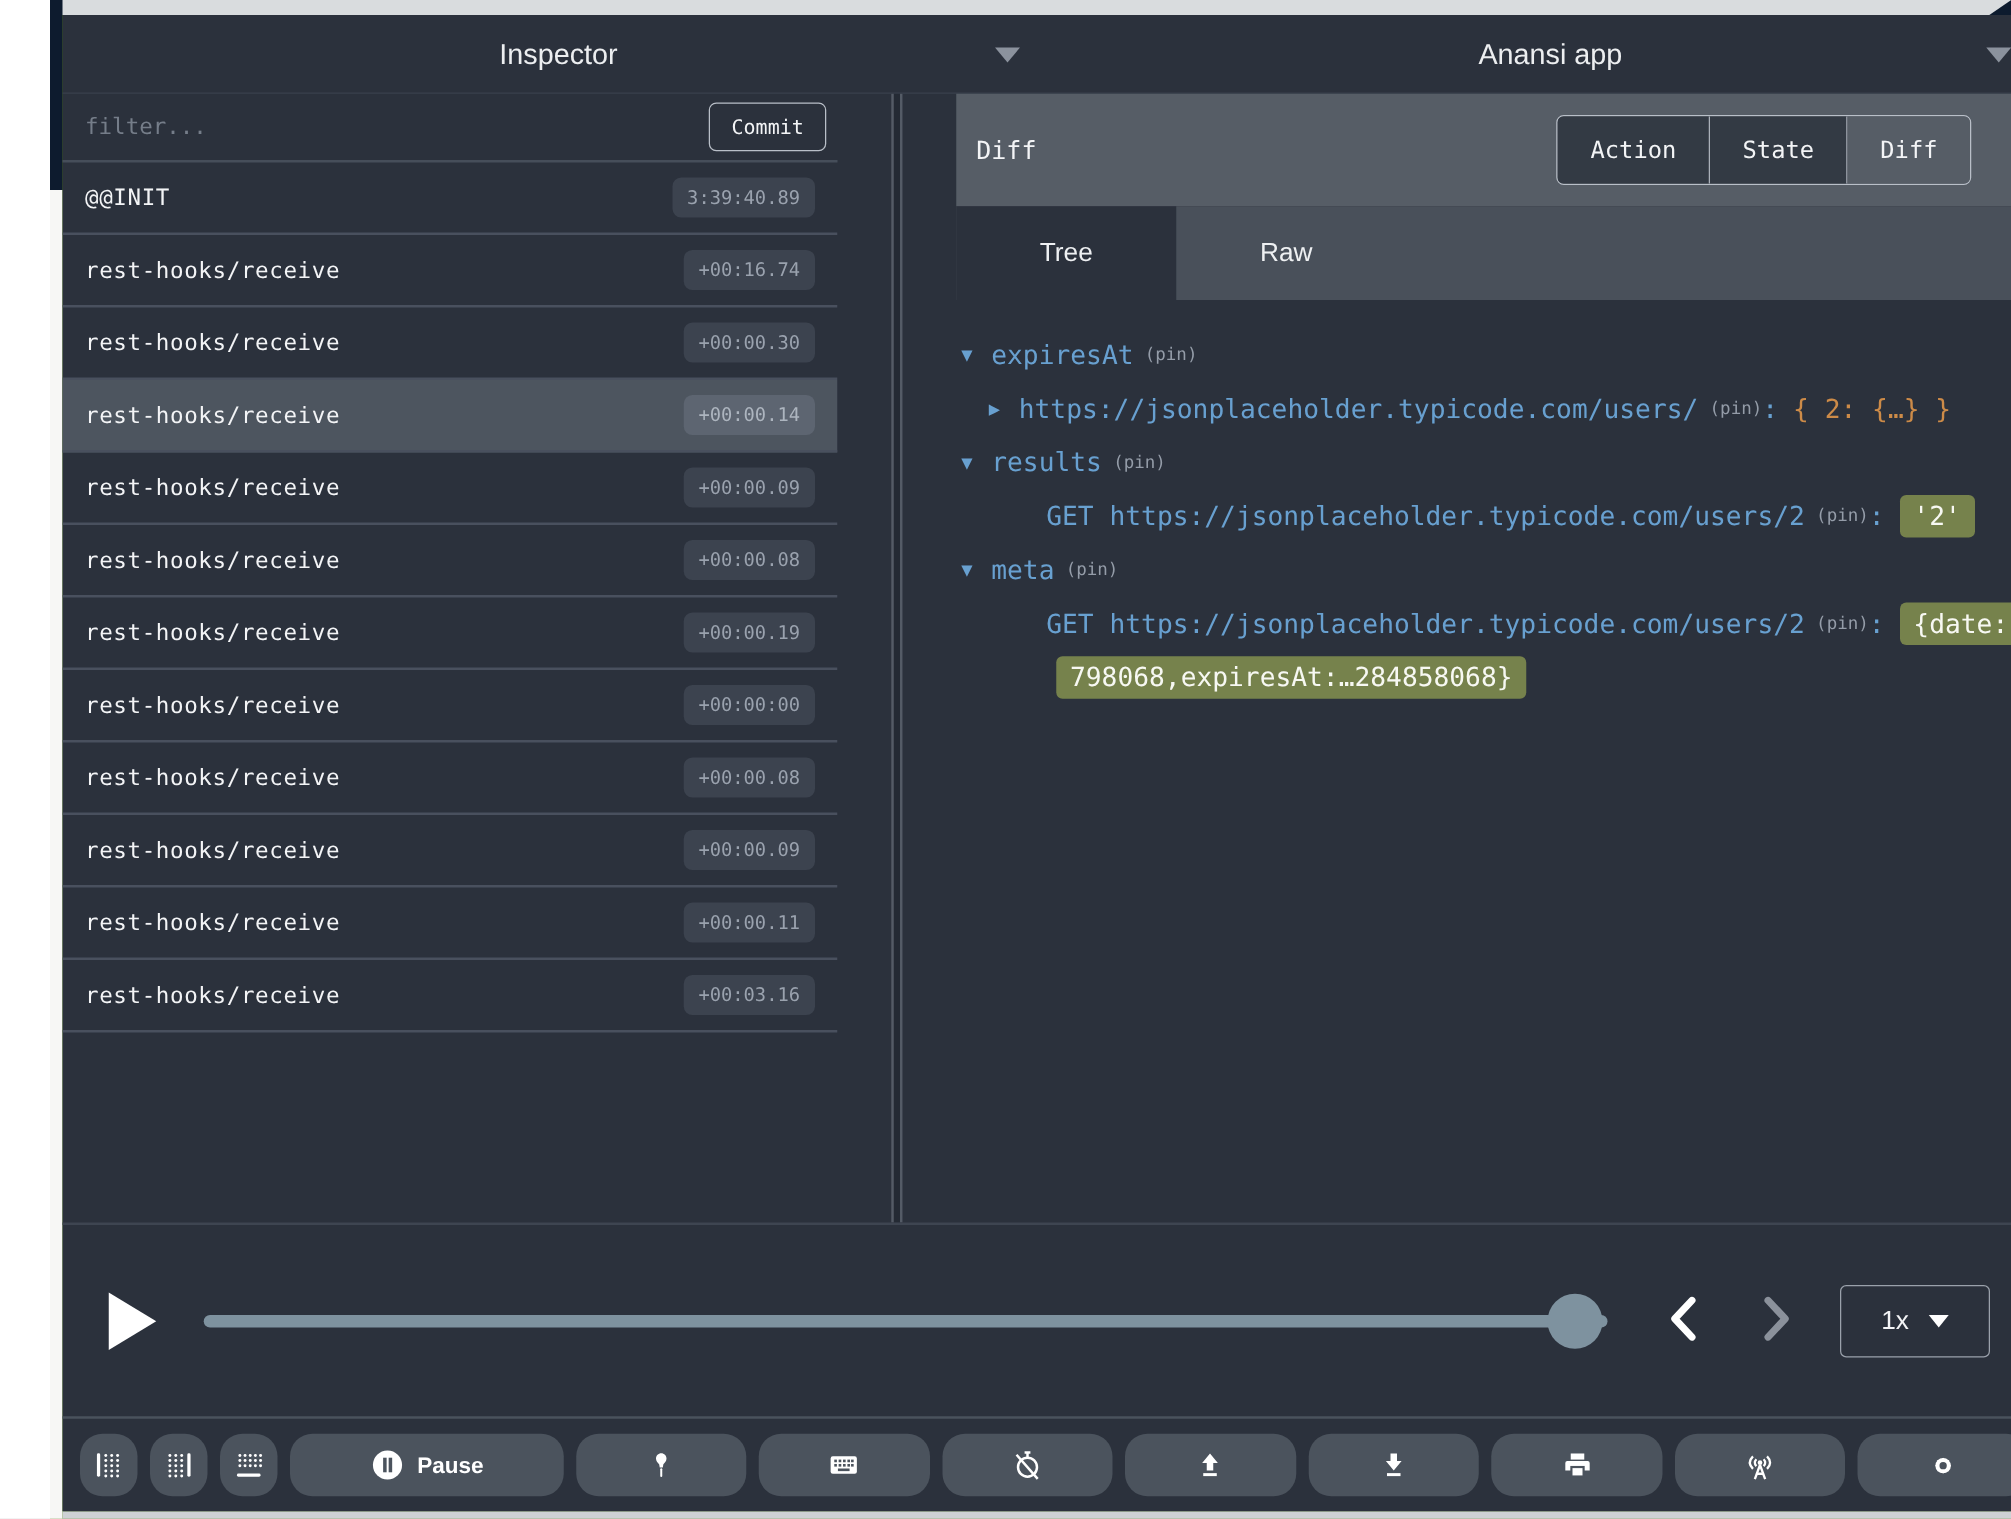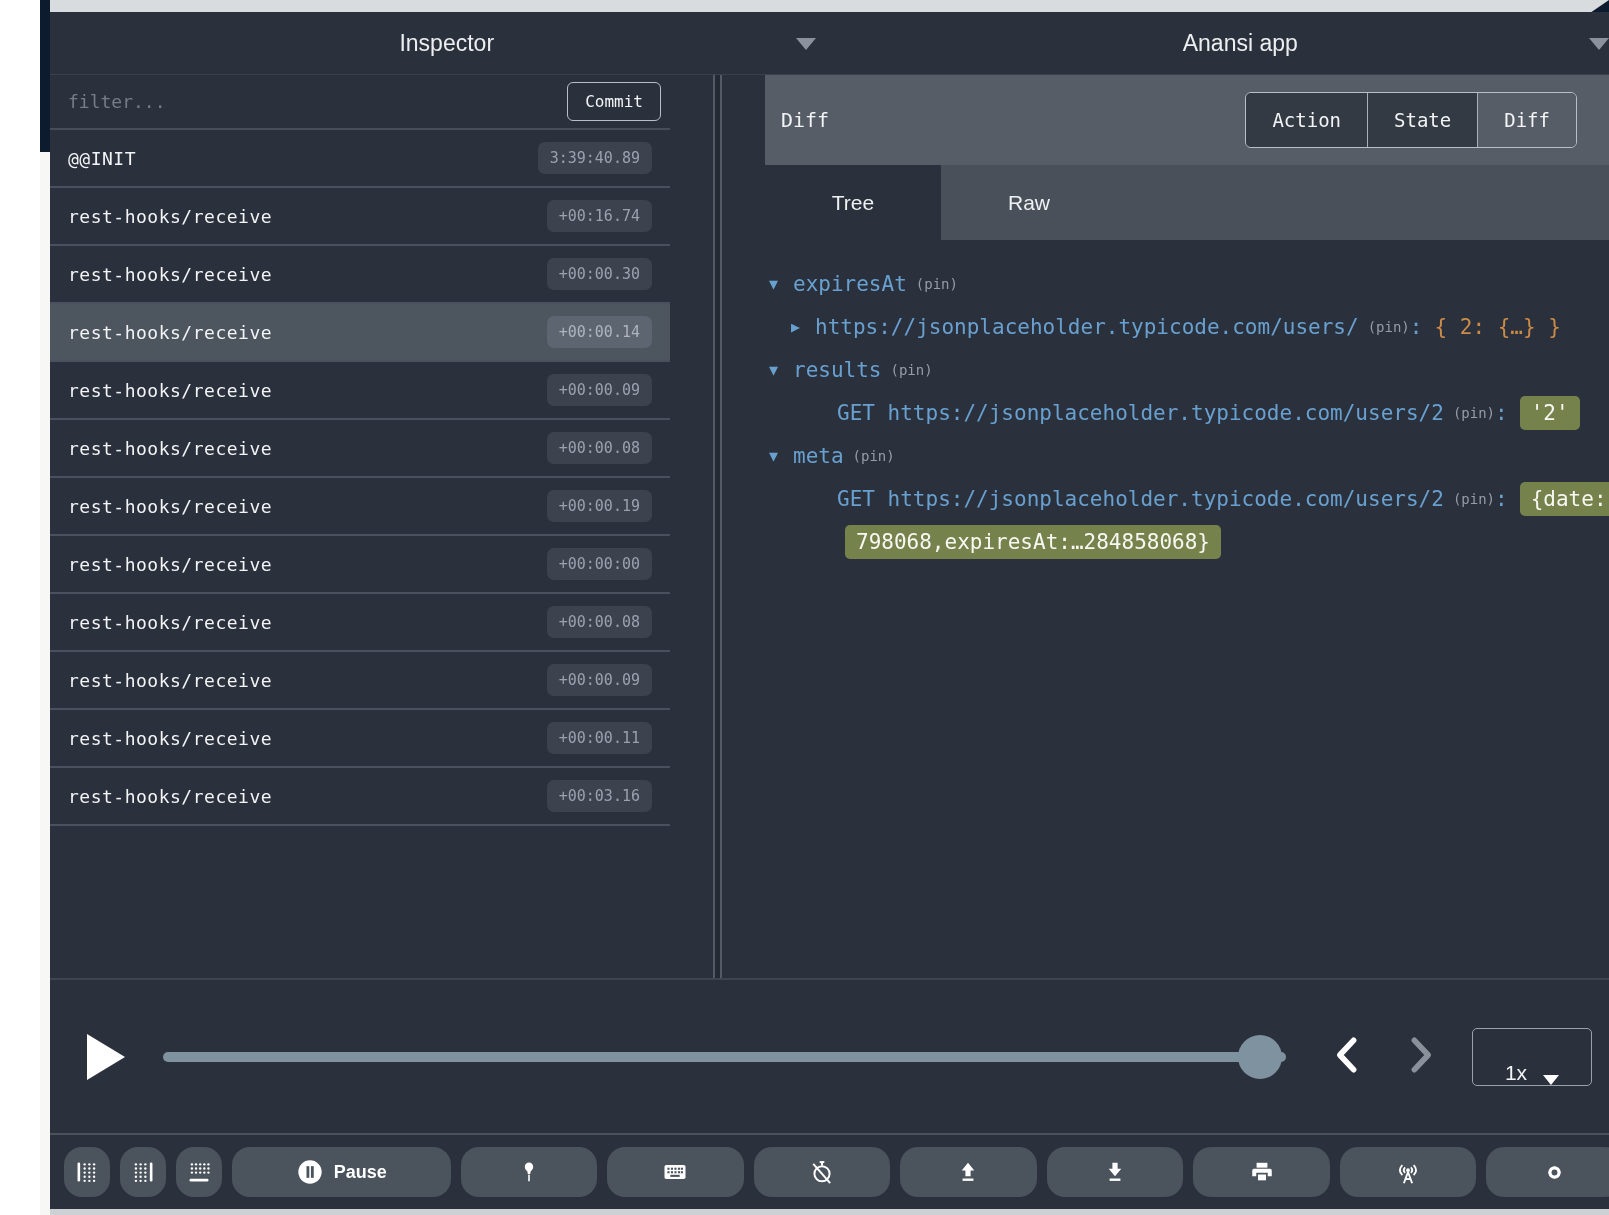--- a/index.html
+++ b/index.html
@@ -90,21 +90,21 @@
   .slider-strip { height:155px; flex:none; border-top:2px solid #3e4551; display:flex; align-items:center;
                   padding:0 45px 0 25px; }
   .play-btn { width:60px; height:60px; flex:none; background:transparent; border:none; cursor:pointer; position:relative; }
   .play-tri { position:absolute; left:12px; top:7px; width:0; height:0;
               border-left:38px solid #ffffff; border-top:23px solid transparent; border-bottom:23px solid transparent; }
   .slider { flex:1; position:relative; height:44px; margin:0 28px 0 28px; cursor:pointer; }
   .slider-track { position:absolute; left:0; right:0; top:17px; height:10px; border-radius:5px; background:#7e929f; }
   .slider-thumb { position:absolute; right:4px; top:0; width:44px; height:44px; border-radius:50%; background:#7e929f; cursor:grab; }
   .step-btn { width:60px; height:60px; flex:none; background:transparent; border:none; cursor:pointer; margin:0 5px; }
   .speed-select { flex:none; width:120px; height:58px; margin-left:18px; border:1px solid #9aa1ab; border-radius:5px;
-                  background:transparent; color:#f3f4f6; display:flex; align-items:flex-end; justify-content:center;
+                  background:transparent; color:#f3f4f6; display:flex; align-items:center; justify-content:center;
                   gap:16px; font-family:"Liberation Sans", sans-serif; font-size:21px; cursor:pointer; }
   .speed-caret { width:0; height:0; border-left:8px solid transparent; border-right:8px solid transparent;
                  border-top:10px solid #ffffff; }
 
   
   .toolbar { height:76px; flex:none; border-top:2px solid #4a525c; display:flex; align-items:center;
              gap:10px; padding:0 14px; }
   .tb-btn { height:50px; background:#4b535d; border:none; border-radius:18px; color:#ffffff; cursor:pointer;
             display:flex; align-items:center; justify-content:center; gap:10px;
             font-family:"Liberation Sans", sans-serif; font-weight:bold; font-size:18px; }

